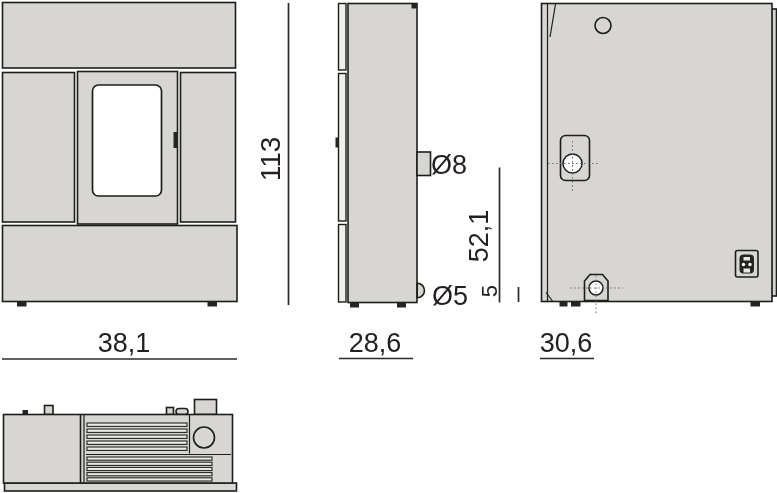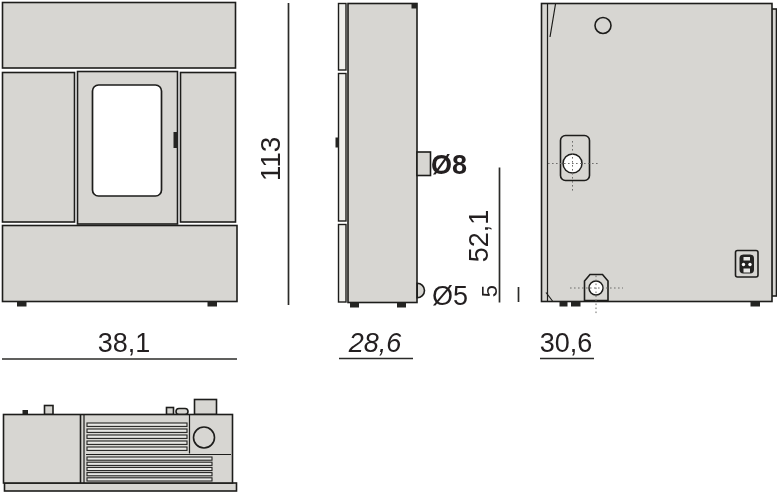--- a/index.html
+++ b/index.html
@@ -108,21 +108,21 @@
       <line class="dim" x1="288.5" y1="3" x2="288.5" y2="305"></line>
       <line class="dim" x1="499.5" y1="167.5" x2="499.5" y2="302.5"></line>
       <line class="dim" x1="518.5" y1="287" x2="518.5" y2="302"></line>
       <line class="dim" x1="2" y1="359" x2="237" y2="359"></line>
       <line class="dim" x1="339" y1="358.5" x2="413" y2="358.5"></line>
       <line class="dim" x1="540" y1="358.5" x2="594" y2="358.5"></line>
     </g>
   </svg>
 
   <div class="lbl rot" style="left:271px;top:159px;font-size:28px;">113</div>
-  <div class="lbl" style="left:449px;top:165px;font-weight:bold;">Ø8</div>
+  <div class="lbl" style="left:449px;top:165px;">Ø8</div>
   <div class="lbl rot" style="left:479px;top:236px;">52,1</div>
   <div class="lbl" style="left:450px;top:296px;">Ø5</div>
   <div class="lbl rot sm" style="left:490px;top:291px;">5</div>
   <div class="lbl" style="left:124px;top:343px;">38,1</div>
-  <div class="lbl" style="left:375px;top:343px;font-style:italic;">28,6</div>
+  <div class="lbl" style="left:375px;top:343px;">28,6</div>
   <div class="lbl" style="left:566px;top:343px;">30,6</div>
 
 </div>
 
 </body></html>

